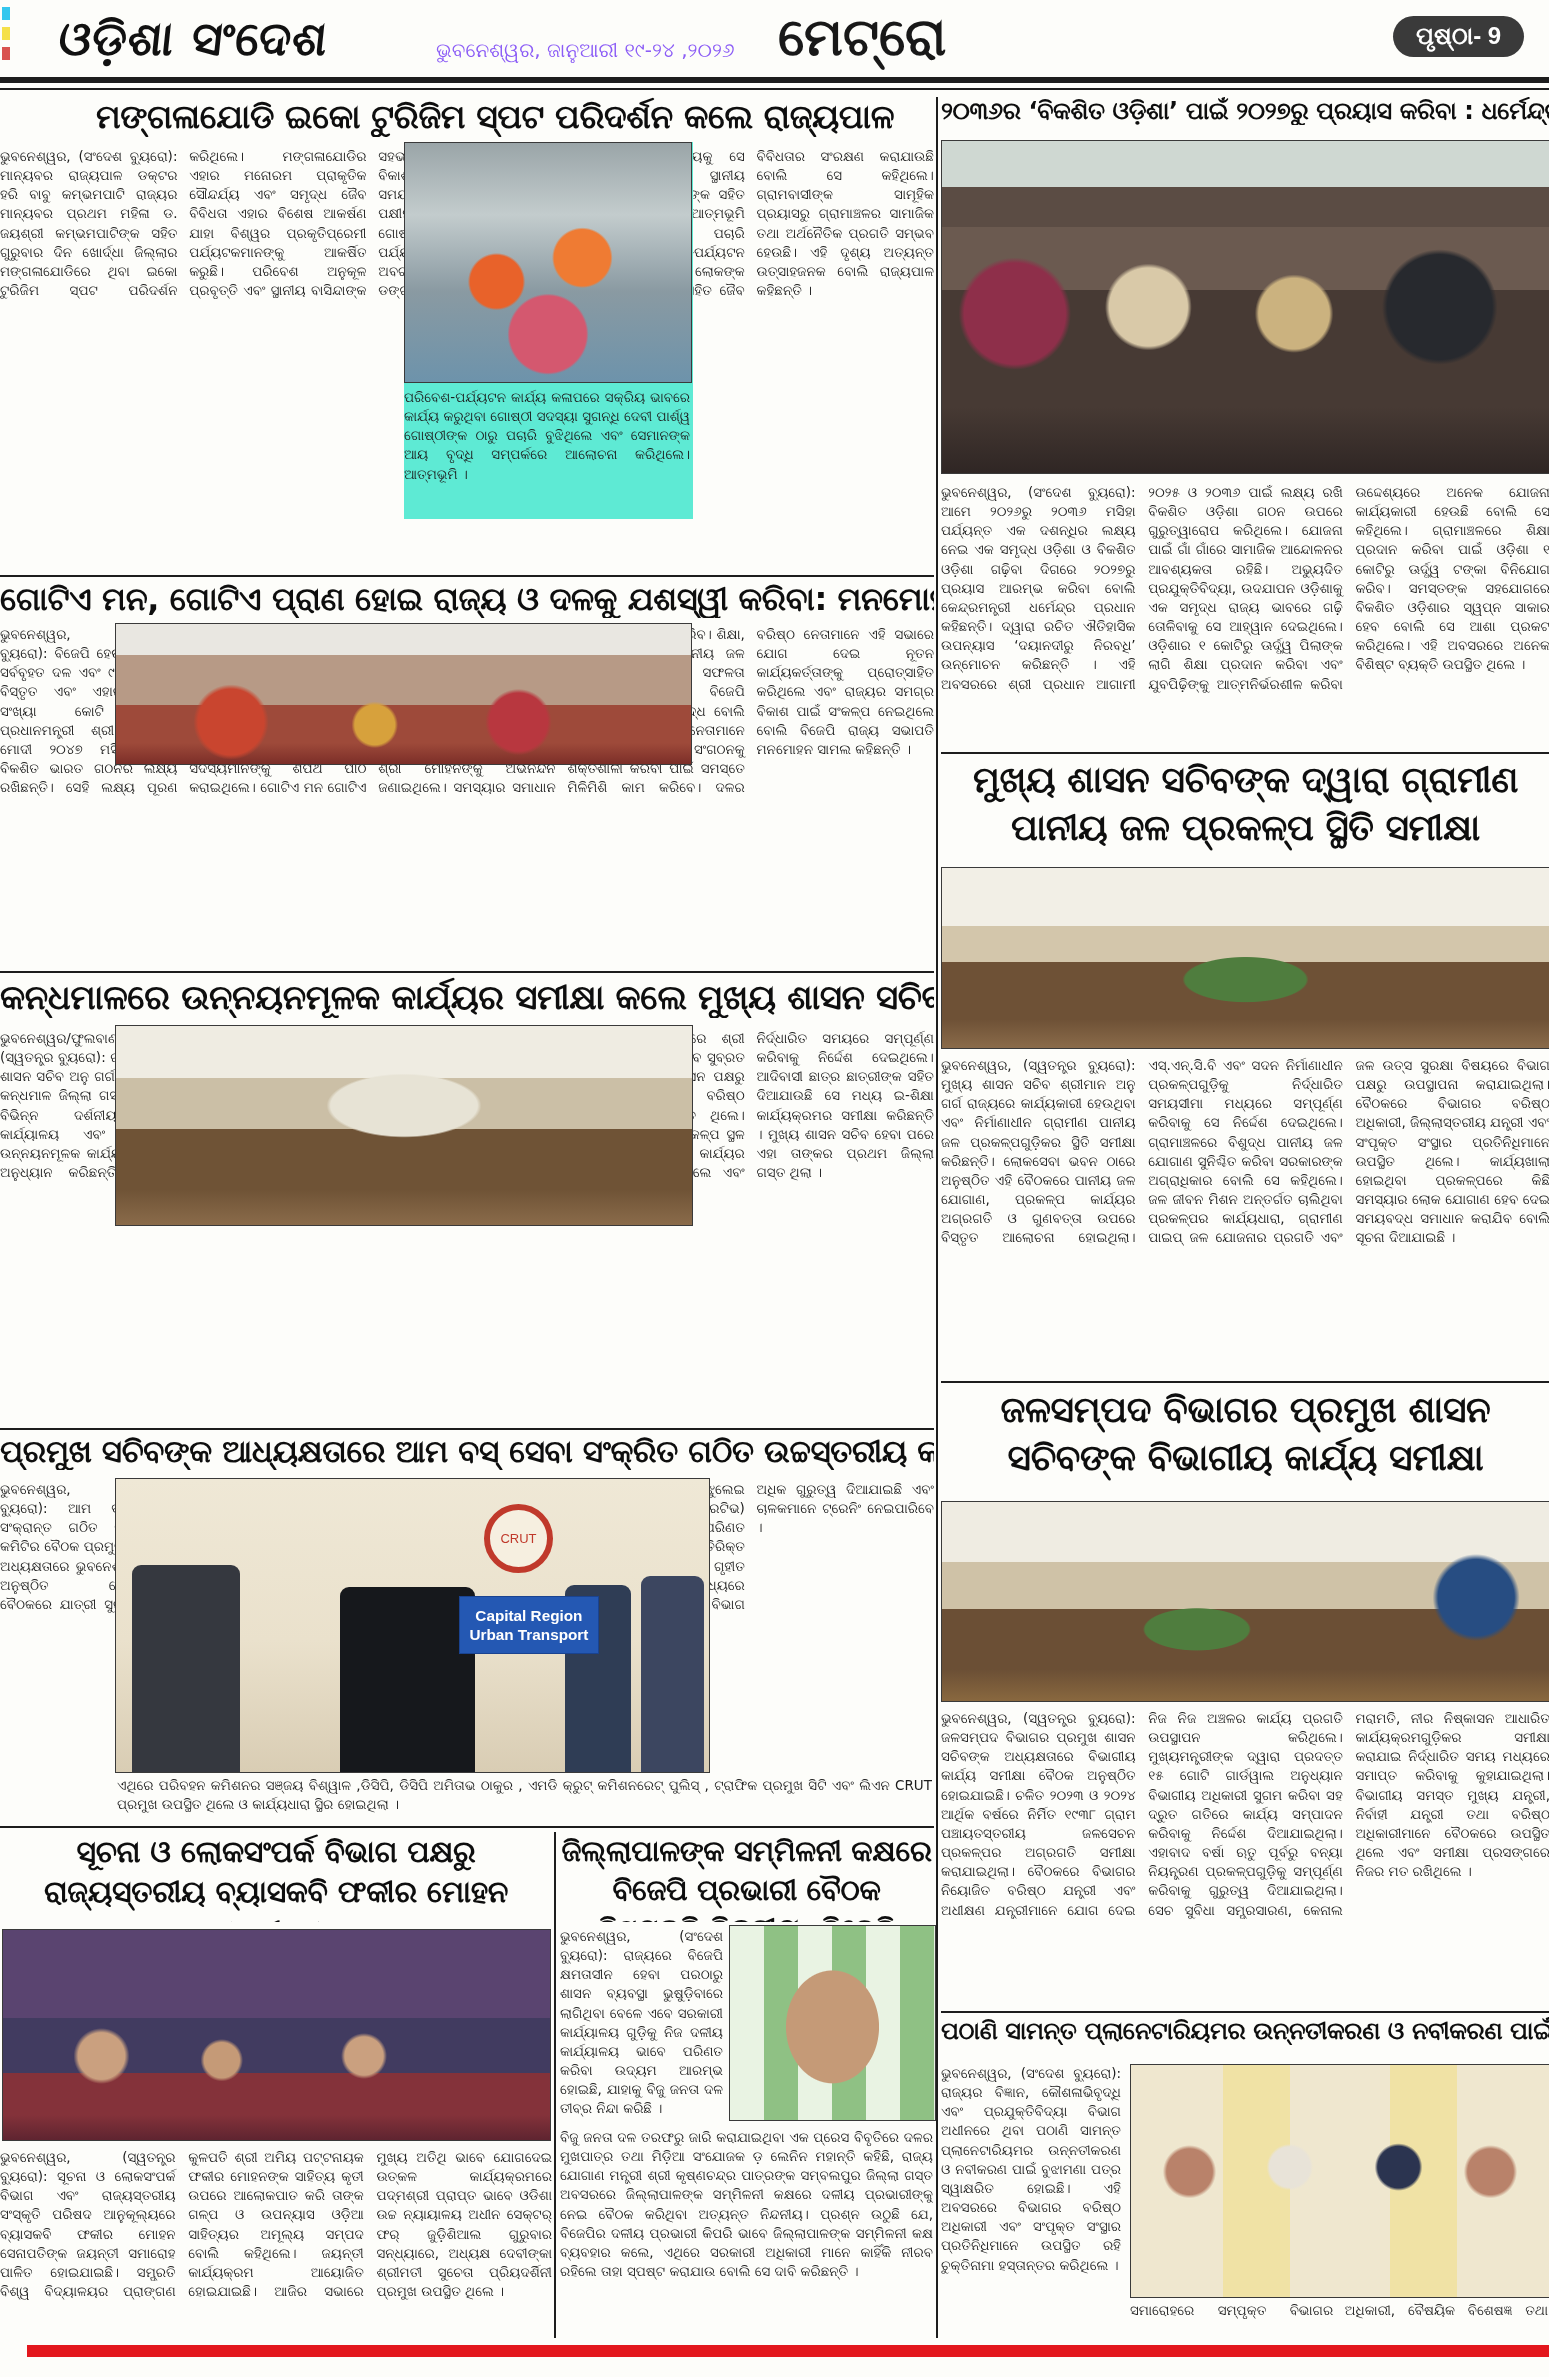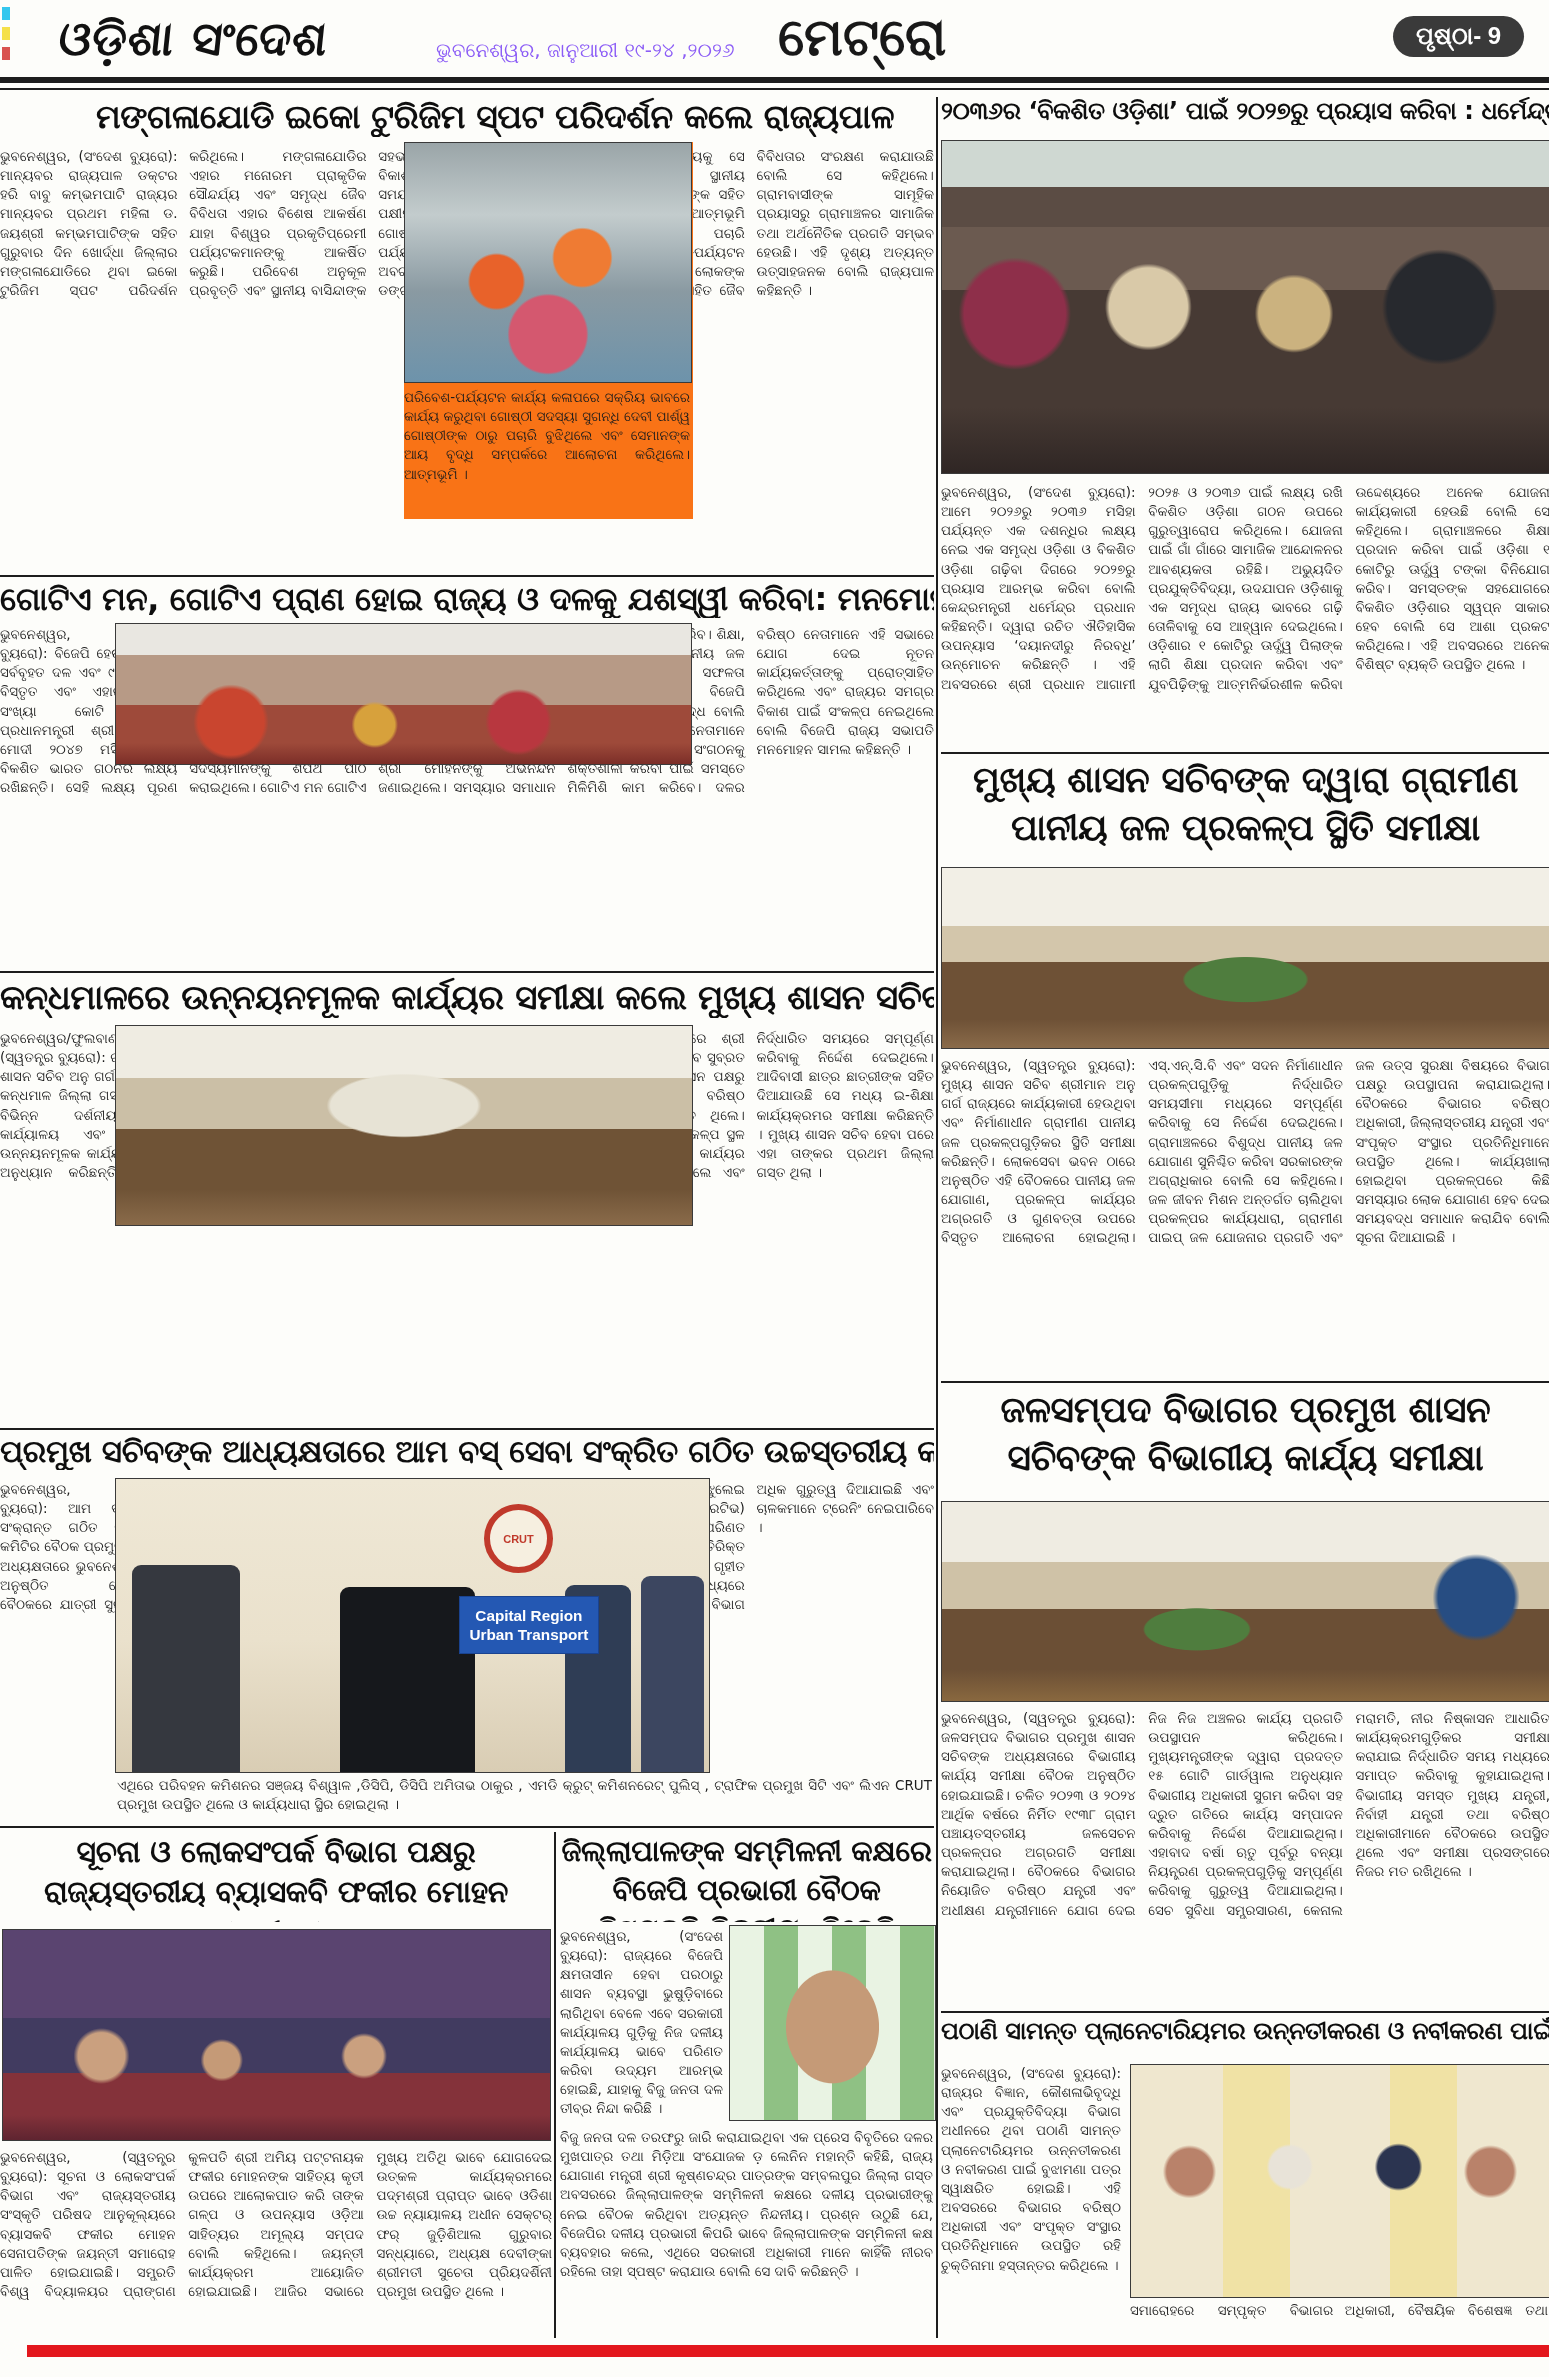--- a/index.html
+++ b/index.html
@@ -8,32 +8,32 @@
   .abs{position:absolute;}
   .hl{font-weight:700;color:#0e0e0e;text-align:center;white-space:nowrap;overflow:hidden;
       font-family:"DejaVu Sans","Liberation Sans",sans-serif;letter-spacing:-0.4px;}
   .hl2{white-space:normal;line-height:1.34;}
   .bt{position:absolute;font-size:13.5px;line-height:1.42;color:#1c1c1c;text-align:justify;
       overflow:hidden;font-family:"DejaVu Sans","Liberation Sans",sans-serif;}
   .c5{column-count:5;column-gap:11.7px;}
   .c3{column-count:3;column-gap:12.6px;}
   .c2{column-count:2;column-gap:11.7px;}
   .photo{position:absolute;border:0.9px solid #3a3a3a;overflow:hidden;}
-  .overlaybox{position:absolute;background:#f97316;}
+  .overlaybox{position:absolute;background:#5eead4;}
   .hr{position:absolute;height:1.8px;background:#1d1d1d;}
   .vr{position:absolute;width:1.8px;background:#1d1d1d;}
   .pill{position:absolute;background:#3a3a3a;color:#fff;border-radius:27px;
         font-weight:700;padding:6.3px 23px;font-size:24px;}
   .caption{font-size:13.5px;}
   .regmark{position:absolute;width:8px;height:12.6px;}
   
   .crut-bg{position:absolute;inset:0;background:linear-gradient(180deg,#efe8d6 0%,#eae1cc 55%,#d9cdb4 100%);}
   .fig{position:absolute;border-radius:9px 9px 0 0;}
   .crut-logo{position:absolute;width:57px;height:57px;border:6.3px solid #c0392b;border-radius:50%;
-             background:#f6efe0;color:#c0392b;font-weight:700;font-size:11px;display:flex;
+             background:#f6efe0;color:#c0392b;font-weight:400;font-size:13px;display:flex;
              align-items:center;justify-content:center;}
   .crut-sign{position:absolute;background:#2458b3;color:#fff;font-weight:700;font-size:15.3px;
              text-align:center;line-height:1.25;padding:9px 5.4px;border:1.8px solid #1a4390;}
 </style>
 </head>
 <body>
 
 <div id="page">
 
   <div class="regmark" style="left:1.8px;top:7.2px;background:#35c7ee;"></div>

